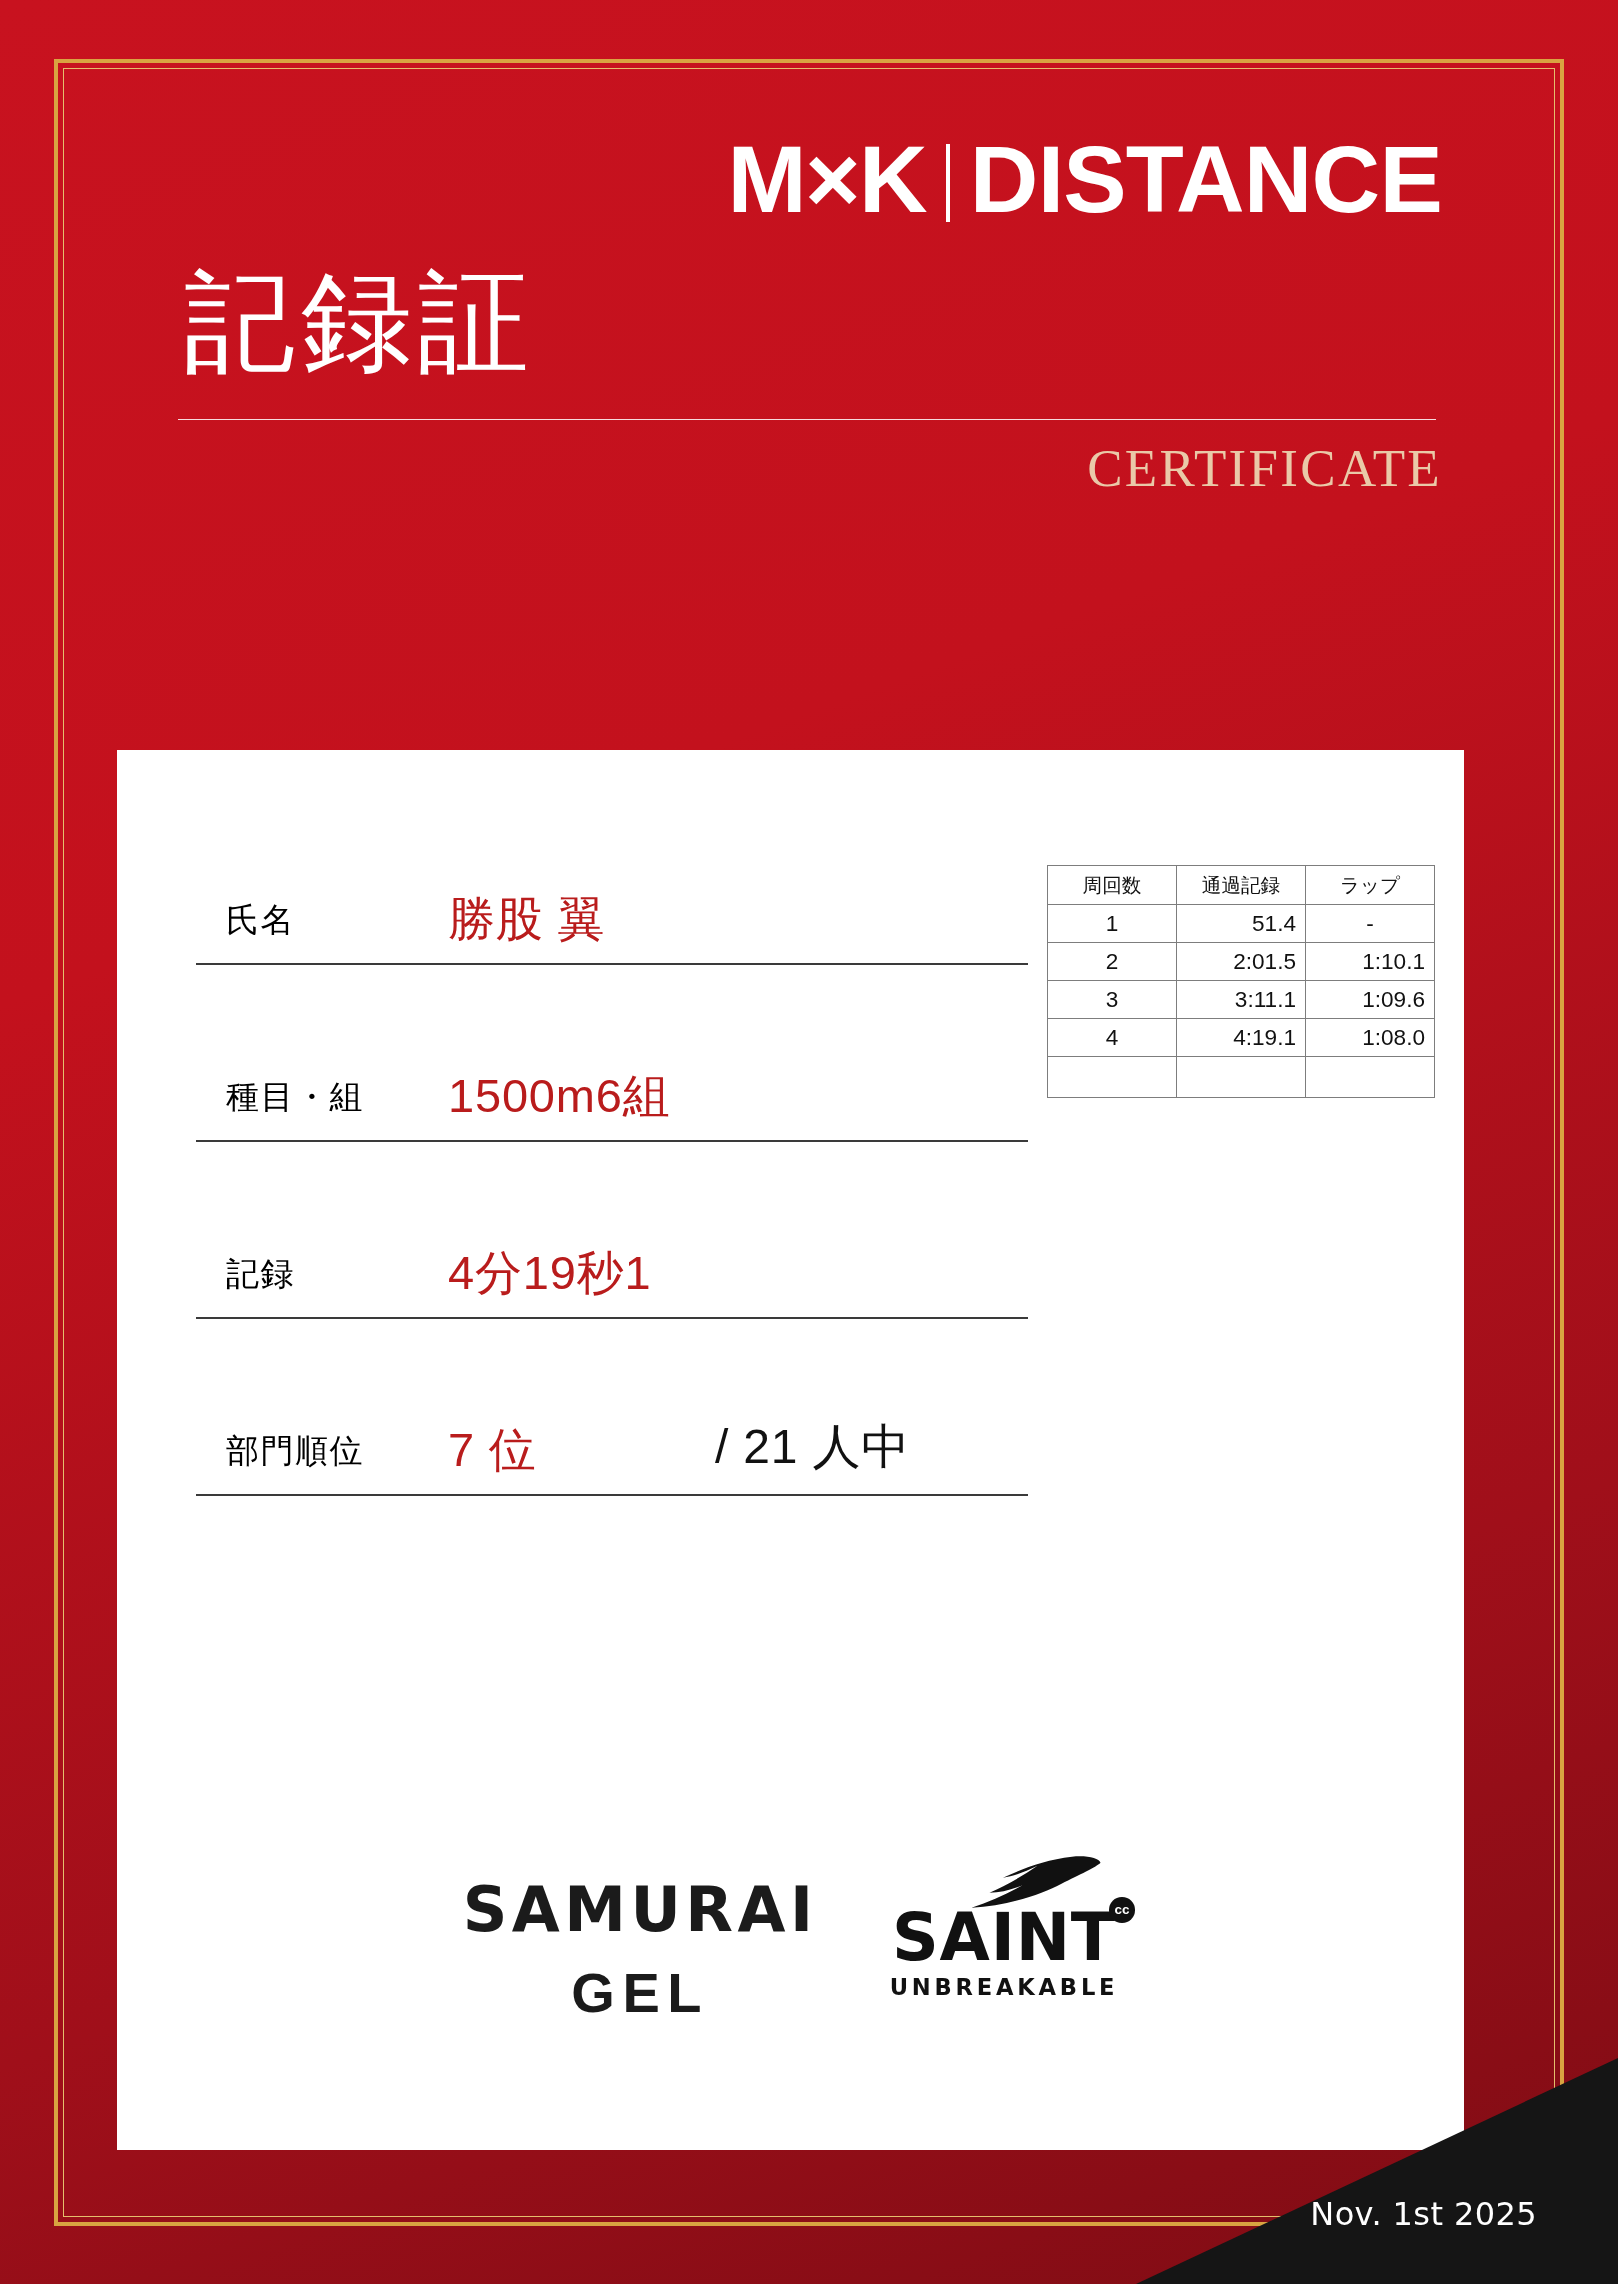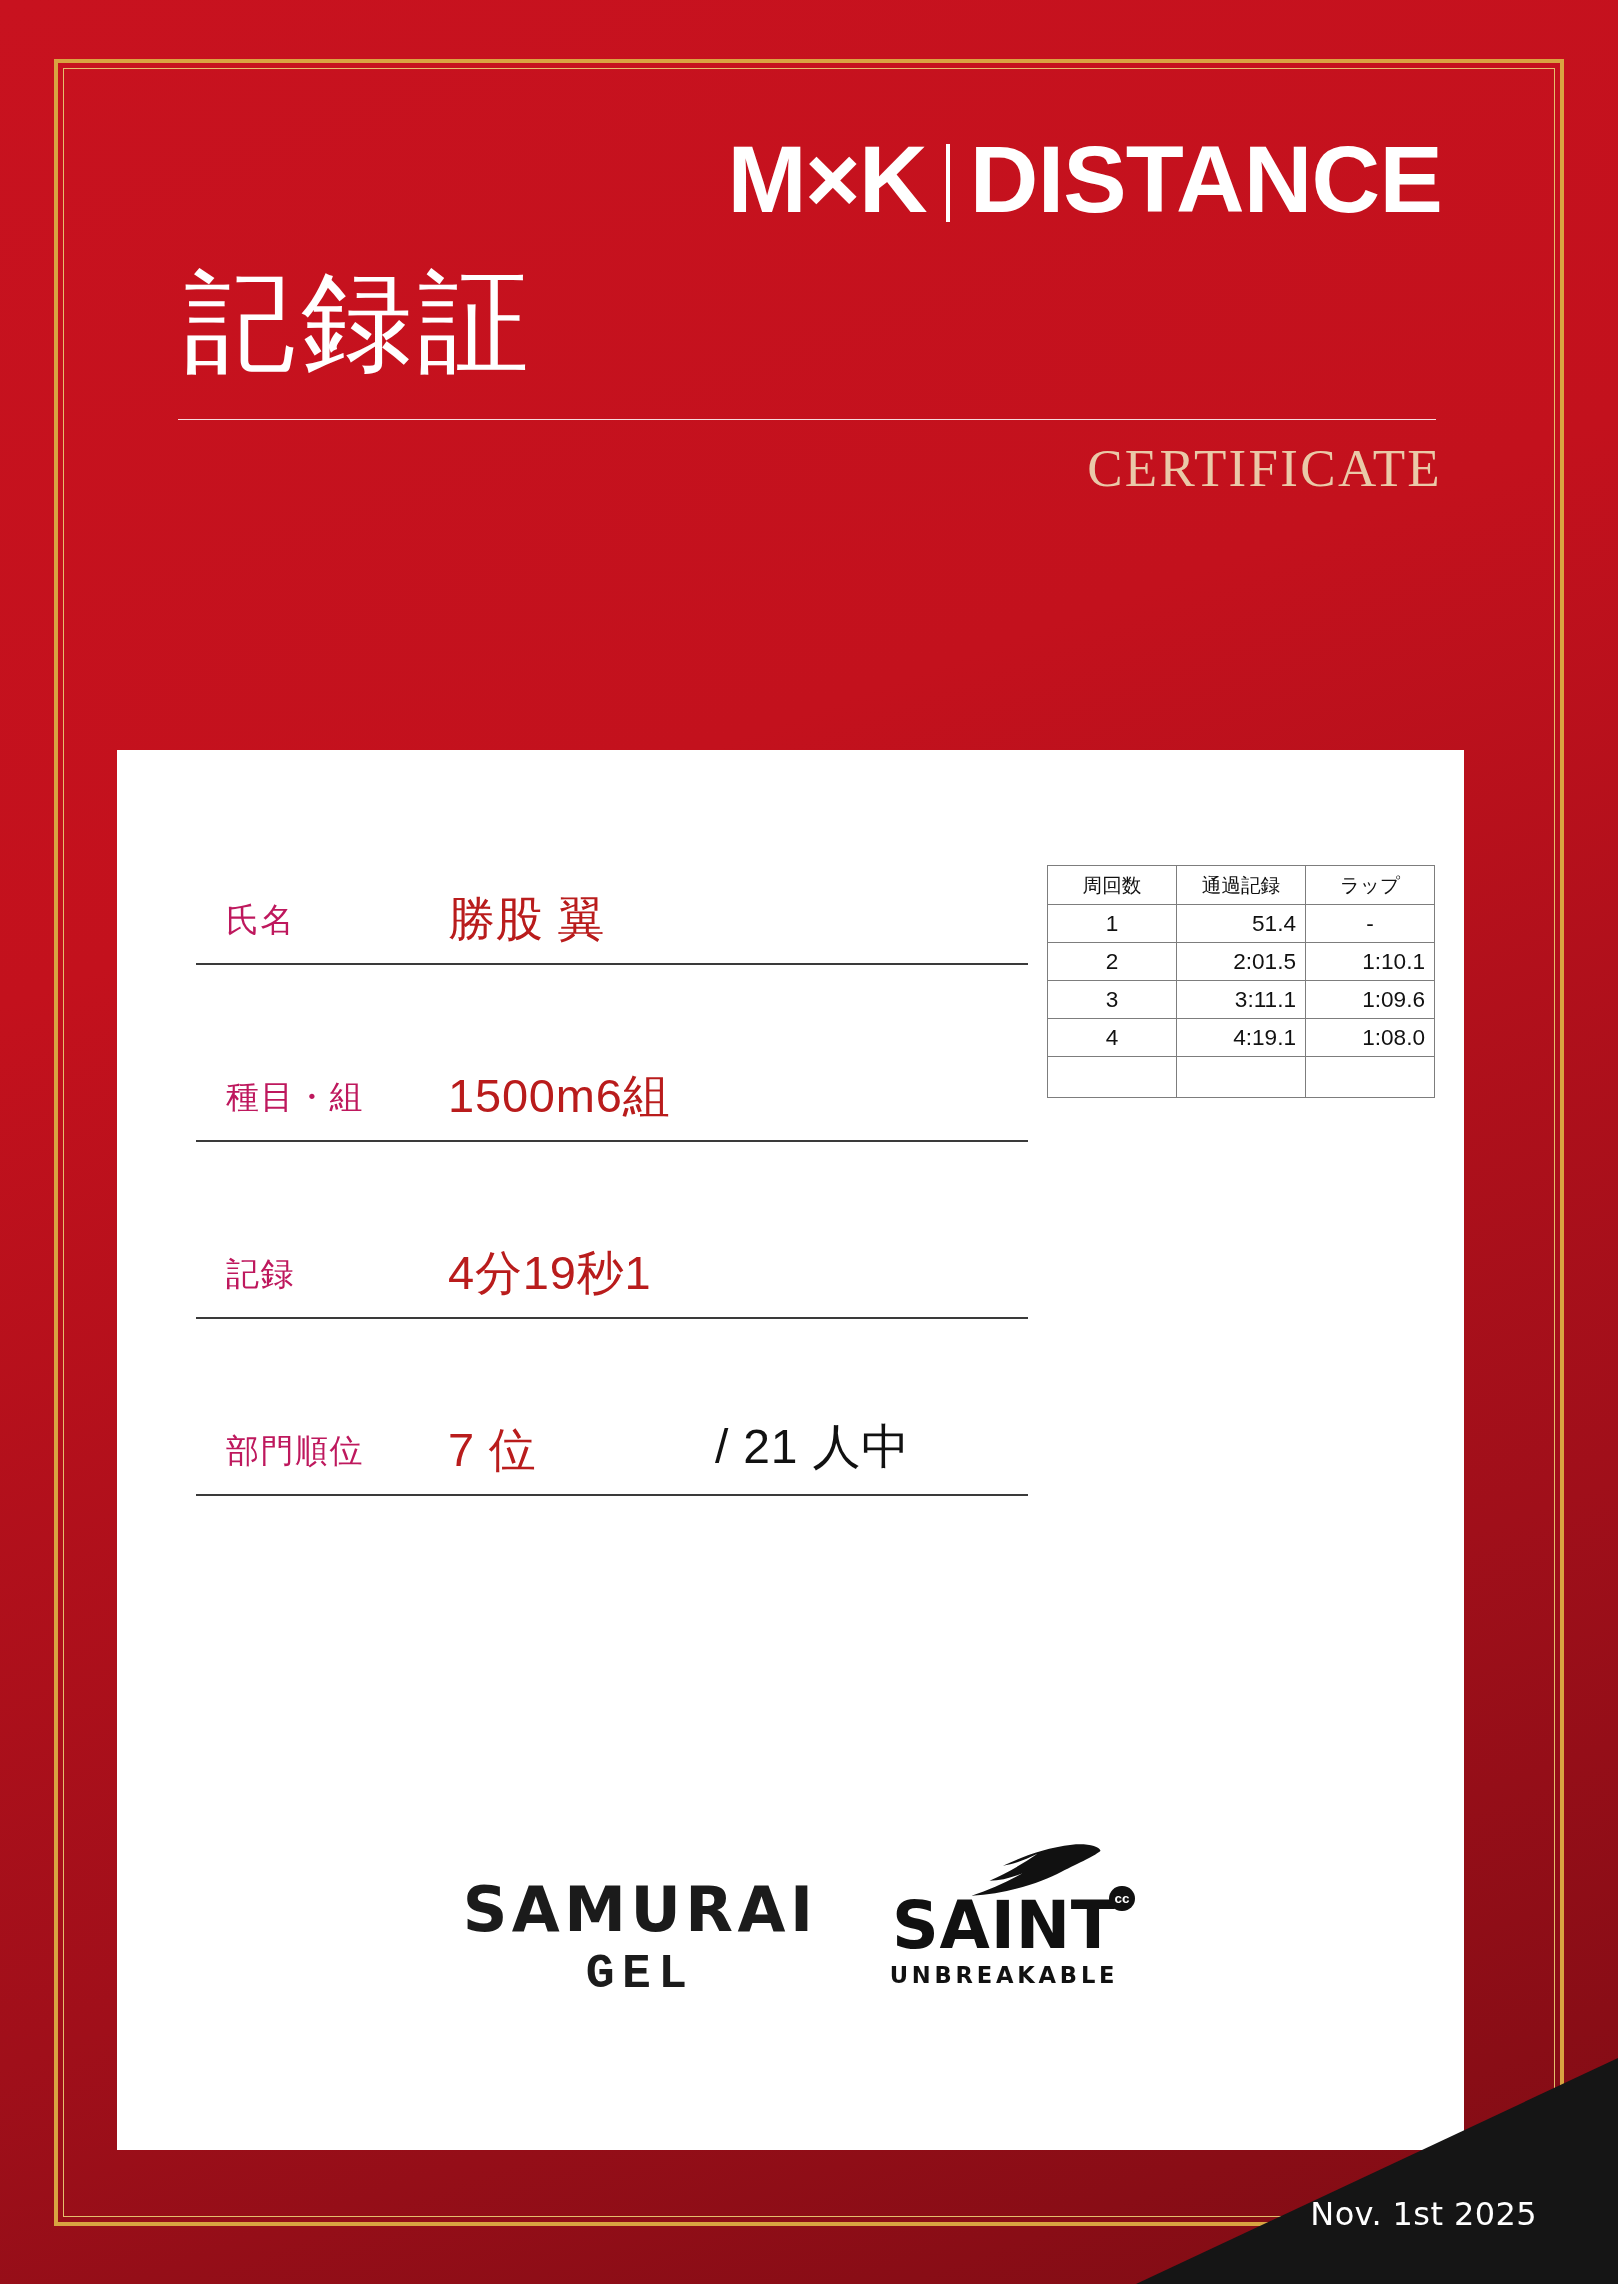--- a/index.html
+++ b/index.html
@@ -124,21 +124,21 @@
     position: relative;
     height: 177px;
     border-bottom: 2.3px solid #3a3a3a;
     box-sizing: border-box;
   }
   .field-label {
     position: absolute;
     left: 30px;
     bottom: 19.6px;
     font-size: 33px;
-    color: #be185d;
+    color: #000000;
     letter-spacing: 1.5px;
   }
   .field-value {
     position: absolute;
     left: 252px;
     bottom: 12px;
     font-size: 47px;
     color: #b91c1c;
     letter-spacing: 0.8px;
   }
@@ -202,25 +202,25 @@
     color: #1b1b1b;
     line-height: 1.0;
   }
   .samurai-top {
     font-size: 62px;
     font-weight: bold;
     letter-spacing: 4.5px;
     font-family: "DejaVu Sans", sans-serif;
   }
   .samurai-bottom {
-    font-size: 48px;
+    font-size: 56px;
     font-weight: bold;
     letter-spacing: 7.5px;
-    margin-top: 9px;
-    font-family: Liberation Mono, monospace;
+    margin-top: 24px;
+    font-family: Liberation Sans, sans-serif;
   }
   .saint-logo {
     position: relative;
     text-align: center;
     color: #111111;
     line-height: 1.0;
     padding-top: 3px;
   }
   .saint-wing {
     position: absolute;

